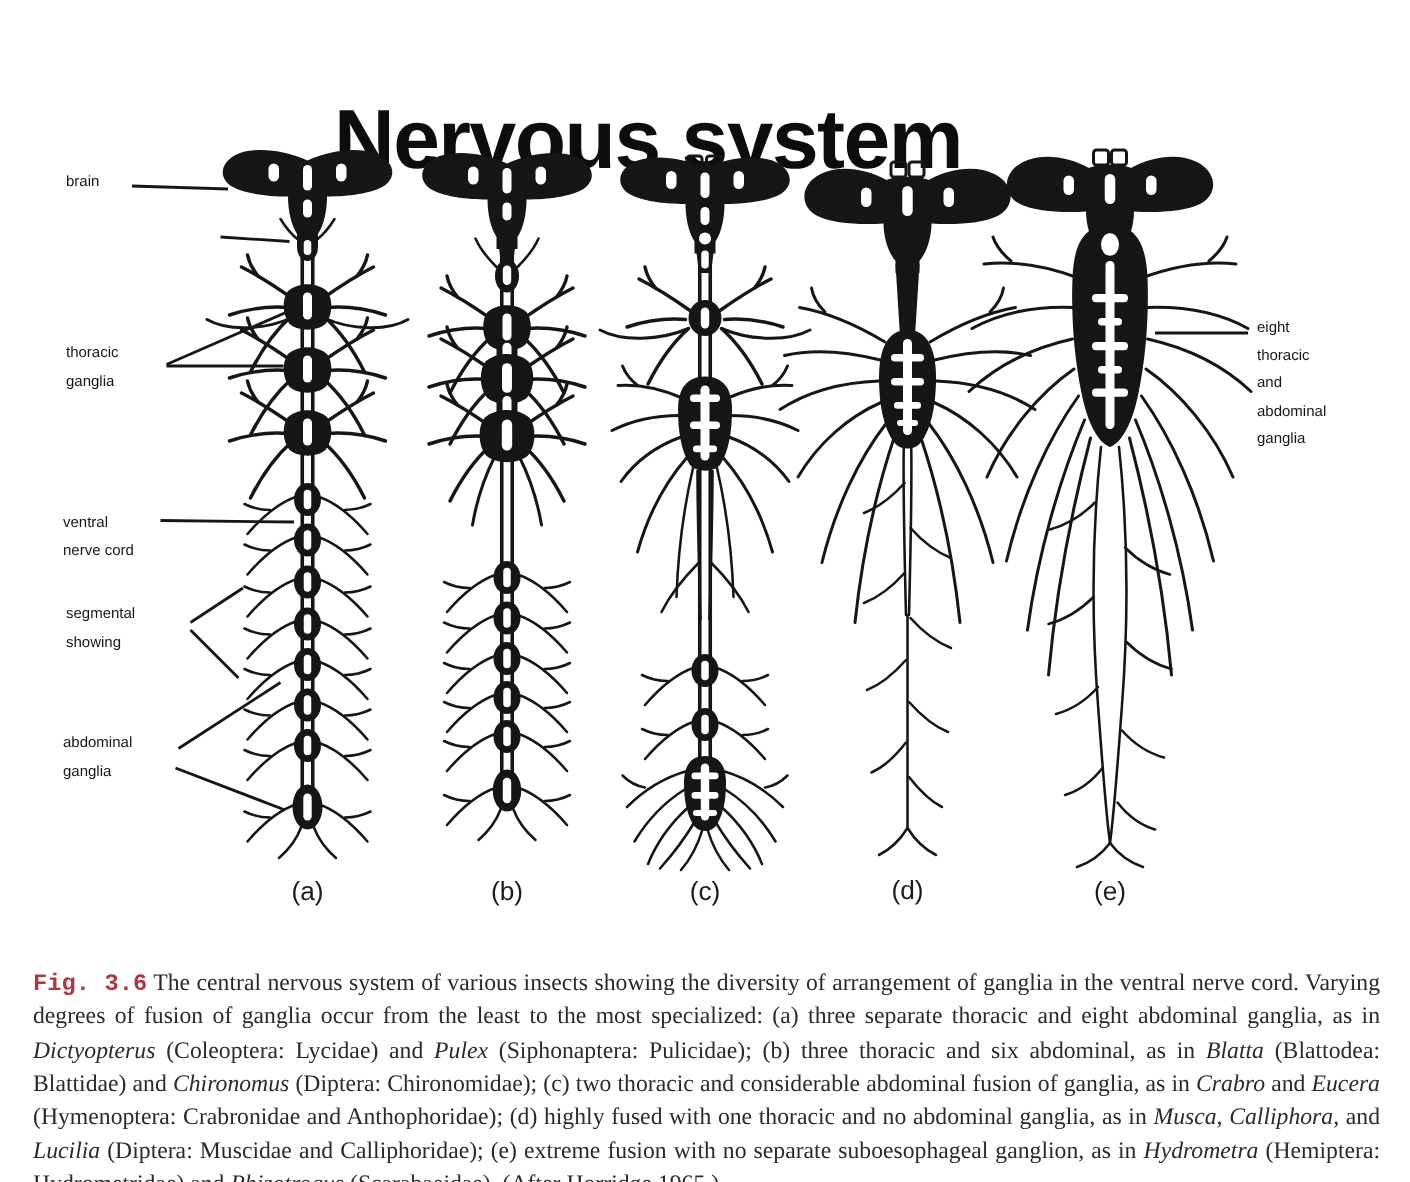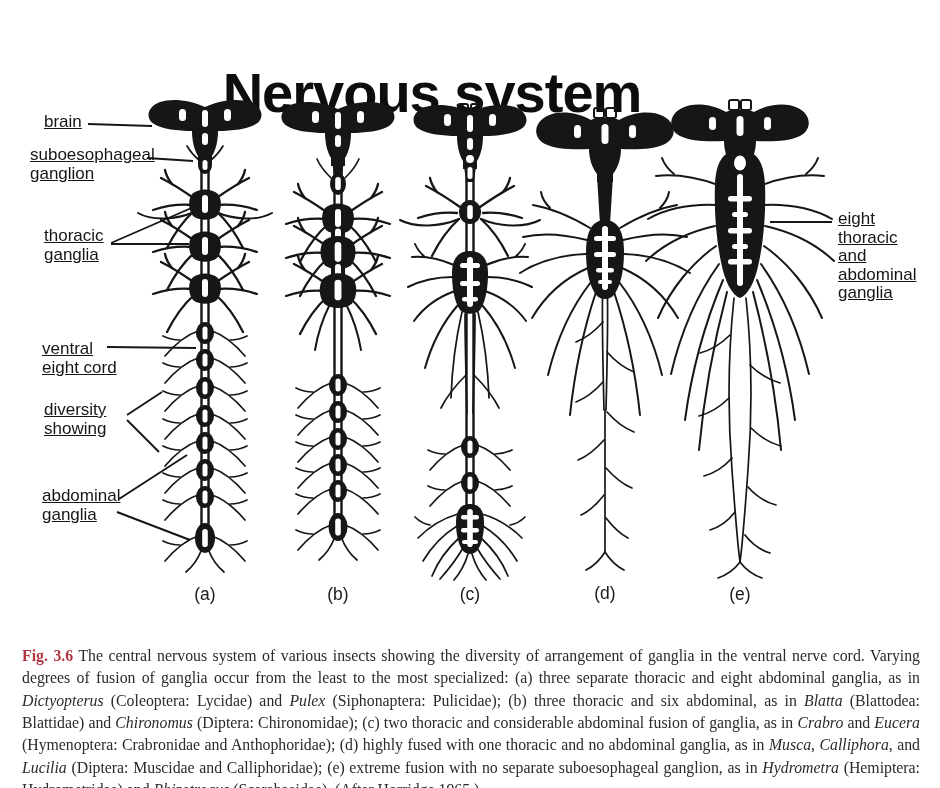--- a/index.html
+++ b/index.html
@@ -8,28 +8,28 @@
   
   #title{position:absolute;top:22px;left:0;width:940px;text-align:center;
          transform:translateX(-38px);font-size:56px;font-weight:bold;
          letter-spacing:-1px;color:#0d0d0d;}
   
   #figsvg{position:absolute;top:0;left:0;}
   .nerv path{fill:none;stroke:#161616;stroke-width:2;stroke-linecap:round;}
   .nervthin path{fill:none;stroke:#161616;stroke-width:1.7;stroke-linecap:round;}
   .leads path{fill:none;stroke:#161616;stroke-width:1.9;}
   
-  .anno{position:absolute;font-size:17px;line-height:18.5px;color:#161616;white-space:nowrap;text-decoration:underline;}
+  .anno{position:absolute;font-size:10px;line-height:18.5px;color:#161616;white-space:nowrap;}
   
   .panel-label{position:absolute;width:60px;text-align:center;font-size:17.5px;color:#1c1c1c;}
   
   #caption{position:absolute;left:22px;top:629px;width:898px;
            font-family:"Liberation Serif", serif;font-size:15.8px;line-height:22.4px;
            color:#2a2a2a;text-align:justify;}
-  #caption .figlab{font-family:Liberation Serif, serif;font-weight:bold;color:#b23540;}
+  #caption .figlab{font-family:Liberation Mono, monospace;font-weight:bold;color:#b23540;}
   #caption i{font-style:italic;}
 </style>
 </head>
 <body>
 
 <div id="page">
 
   <h1 id="title">Nervous system</h1>
 
   <svg id="figsvg" width="940" height="625" viewBox="0 0 940 625" xmlns="http://www.w3.org/2000/svg">
@@ -394,34 +394,30 @@
       <path d="M127,420 L159,452"></path>
       <path d="M119,499 L187,455"></path>
       <path d="M117,512 L190,540"></path>
       <path d="M770,222 H832"></path>
     </g>
   </svg>
 
   <div class="anno" style="left:44px;top:113px;">
     <div>brain</div>
   </div>
-  <div class="anno" style="left:30px;top:146px;">
-    <div>suboesophageal</div>
-    <div>ganglion</div>
-  </div>
   <div class="anno" style="left:44px;top:227px;">
     <div>thoracic</div>
     <div>ganglia</div>
   </div>
   <div class="anno" style="left:42px;top:340px;">
     <div>ventral</div>
-    <div>eight cord</div>
+    <div>nerve cord</div>
   </div>
   <div class="anno" style="left:44px;top:401px;">
-    <div>diversity</div>
+    <div>segmental</div>
     <div>showing</div>
   </div>
   <div class="anno" style="left:42px;top:487px;">
     <div>abdominal</div>
     <div>ganglia</div>
   </div>
   <div class="anno" style="left:838px;top:210px;">
     <div>eight</div>
     <div>thoracic</div>
     <div>and</div>

